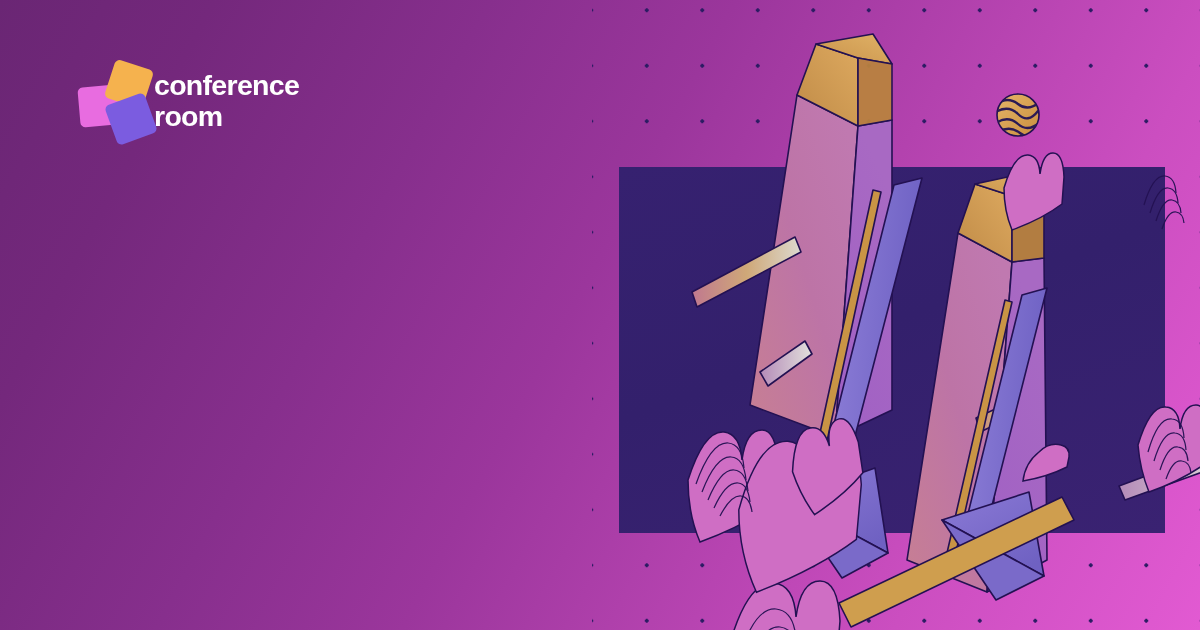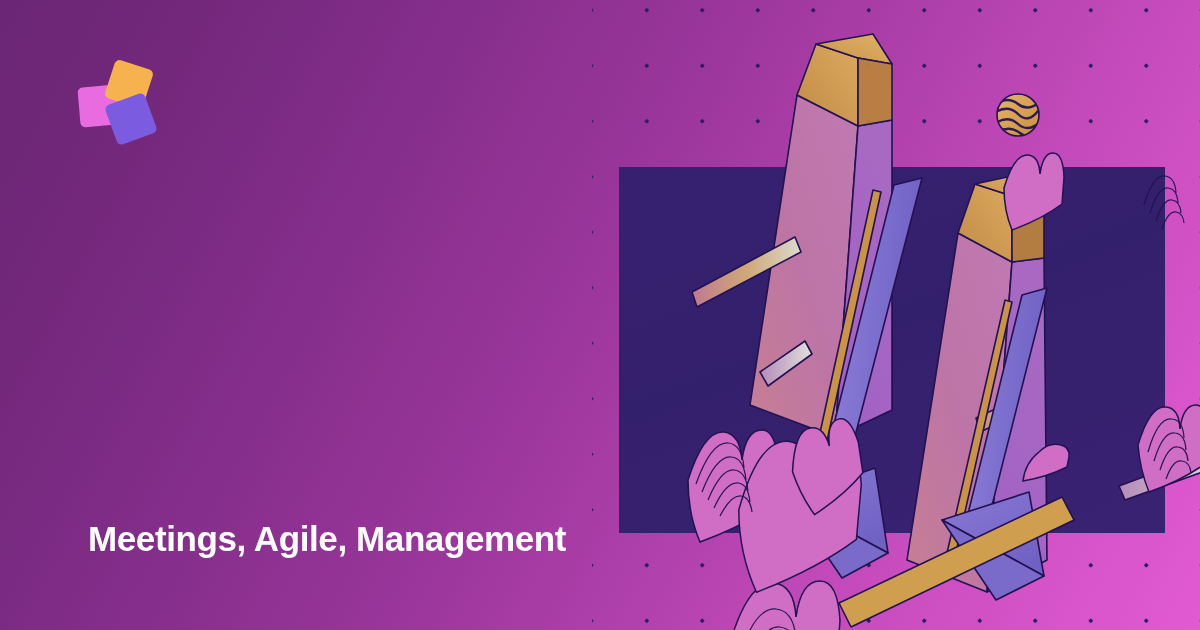--- a/index.html
+++ b/index.html
@@ -250,18 +250,19 @@
       <path d="M574 479 q7 -20 16 -18 q8 1 9 12"></path>
     </g>
   </svg>
 
   <div id="logo">
     <svg id="logo-mark" viewBox="0 0 92 92">
       <rect x="3" y="28" width="40" height="40" rx="5" transform="rotate(-5 23 48)" fill="#e86ce0"></rect>
       <rect x="33" y="6" width="40" height="40" rx="5" transform="rotate(18 53 26)" fill="#f5b24e"></rect>
       <rect x="34" y="40" width="42" height="42" rx="5" transform="rotate(-20 55 61)" fill="#7b5ce0"></rect>
     </svg>
+    <div id="logo-text">conference
+room</div>
   </div>
 
 
-  <div id="subtitle">Meetings, Agile, Management</div>
 
 </div>
 
 </body></html>

